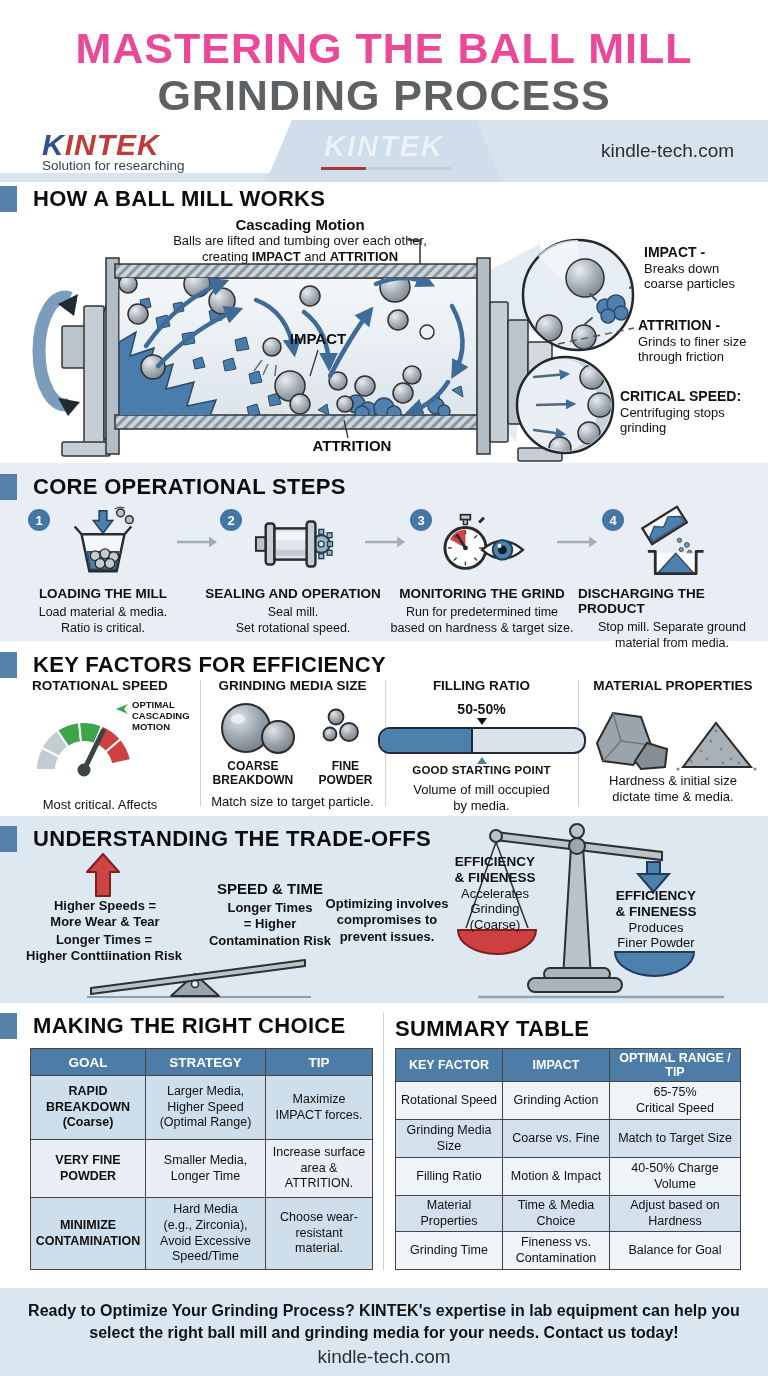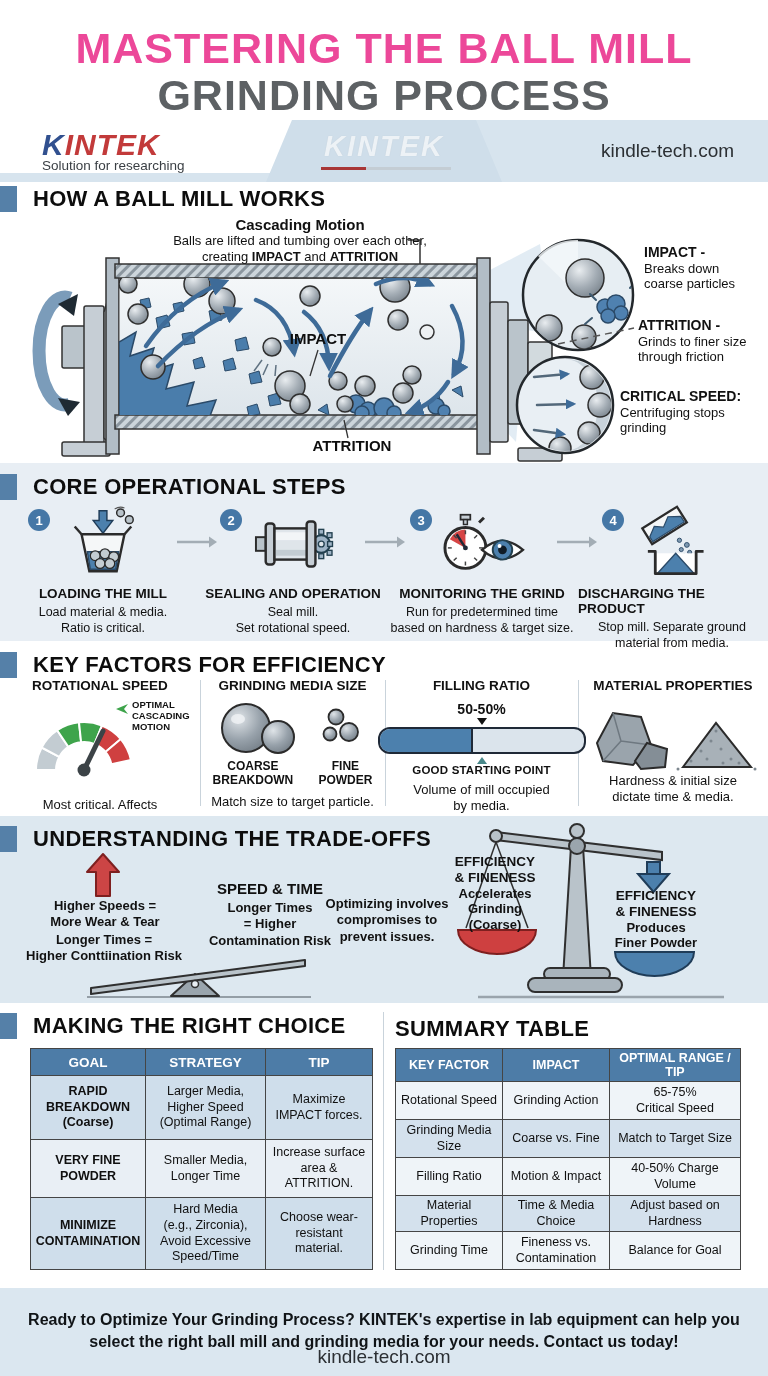--- a/index.html
+++ b/index.html
@@ -56,21 +56,21 @@
   .tri-down{width:0;height:0;border-left:5px solid transparent;border-right:5px solid transparent;border-top:7px solid #121212;}
   .tri-up{width:0;height:0;border-left:5px solid transparent;border-right:5px solid transparent;border-bottom:7px solid #48888a;}
   .fill-bar{width:204px;height:23px;border:2px solid #1f2937;border-radius:12px;background:#dbe4ec;overflow:hidden;}
   .fill-bar-inner{height:100%;width:45%;background:#4c80ad;border-right:2px solid #1f2937;}
 
   
   .band3{background:#dde8f0;}
   .to-text{font-size:13px;font-weight:600;line-height:1.25;text-align:center;}
   .to-title{font-size:15px;font-weight:bold;text-align:center;}
   .scale-title{font-size:13.5px;font-weight:bold;line-height:1.15;text-align:center;}
-  .scale-desc{font-size:13px;line-height:1.18;text-align:center;font-weight:bold;}
+  .scale-desc{font-size:13px;line-height:1.18;text-align:center;}
 
   
   .tbl{border-collapse:collapse;table-layout:fixed;}
   .tbl th{background:#4d7ca7;color:#fff;border:1.6px solid #454545;padding:2px;}
   .tbl td{border:1.6px solid #454545;font-size:12.5px;text-align:center;vertical-align:middle;
           padding:2px 4px;line-height:1.25;white-space:pre-line;color:#101010;}
   .choice th{font-size:13.5px;}
   .choice td.goal{font-weight:bold;}
   .summary th{font-size:12.5px;}
   .row-a{background:#cfdeeb;}
@@ -673,20 +673,20 @@
     <tr class="srow-a" style="height:38px;">
       <td>Grinding Time</td>
       <td>Fineness vs.
 Contamination</td>
       <td>Balance for Goal</td>
     </tr>
   </tbody>
     </table>
 
   <div class="abs band4" style="top:1288px;left:0;width:768px;height:88px;">
-    <div class="abs cta" style="top:12px;left:24px;width:720px;margin-top:9px;">
+    <div class="abs cta" style="top:12px;left:24px;width:720px;">
       <div>Ready to Optimize Your Grinding Process? KINTEK's expertise in lab equipment can help you</div>
       <div>select the right ball mill and grinding media for your needs. Contact us today!</div>
     </div>
     <div class="abs footer-site" style="top:58px;left:0;width:768px;">kindle-tech.com</div>
   </div>
 
 </div>
 
 </body></html>

